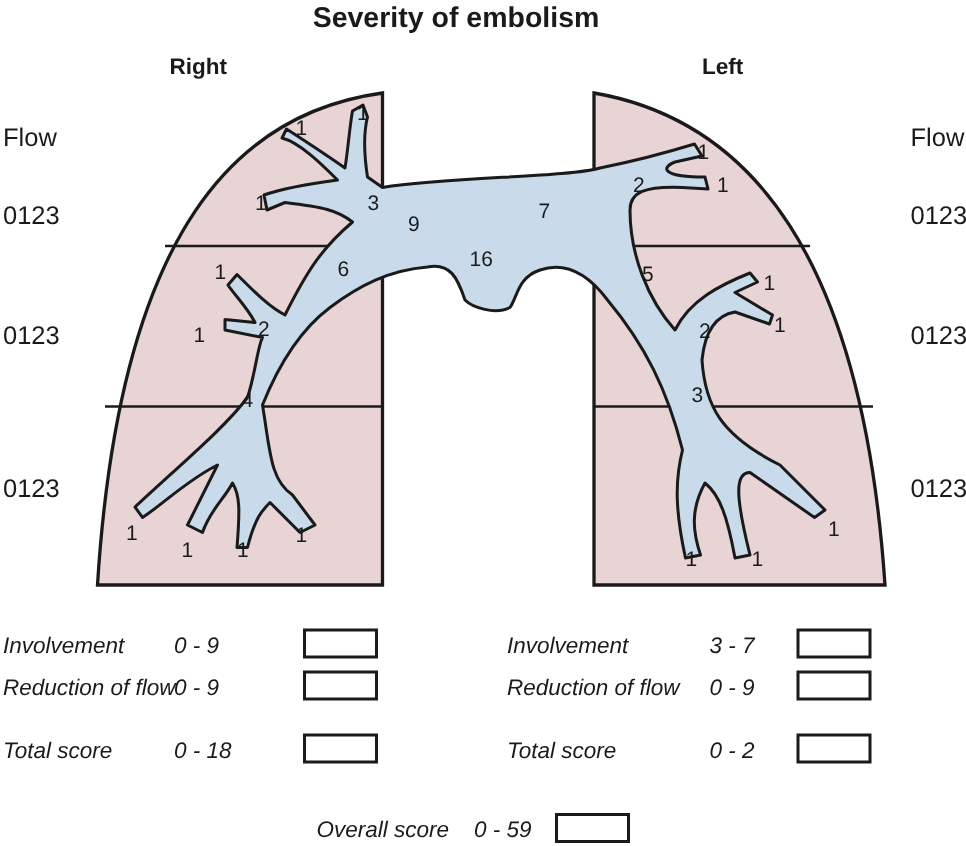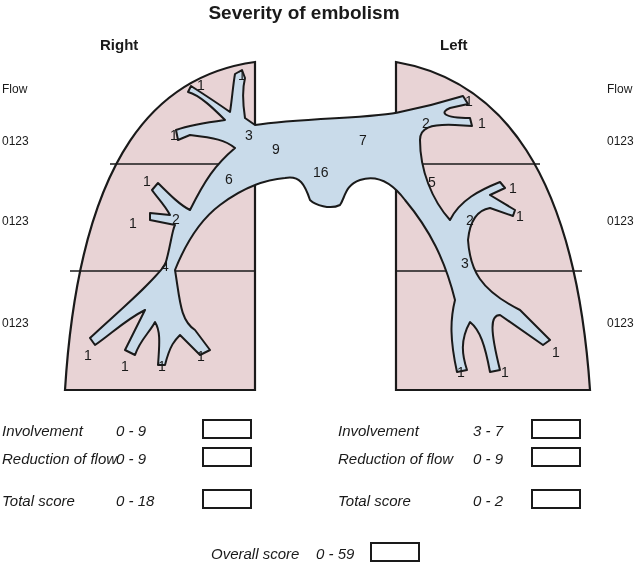--- a/index.html
+++ b/index.html
@@ -1,31 +1,31 @@
 <!DOCTYPE html>
 <html><head>
 <meta charset="utf-8">
 <style>
   html,body{margin:0;padding:0;background:#fff;}
   body{width:644px;height:564px;position:relative;overflow:hidden;font-family:"Liberation Sans",sans-serif;color:#1a1a1a;}
   .abs{position:absolute;}
   .title{left:0;width:608px;top:2px;text-align:center;font-weight:bold;font-size:19px;}
   .side{font-weight:bold;font-size:15px;top:36px;}
-  .lbl{font-size:12px;}
+  .lbl{font-size:17px;}
   svg{position:absolute;left:0;top:0;}
   .num{font-size:14px;font-family:"Liberation Sans",sans-serif;fill:#1a1a1a;}
   .box{position:absolute;width:50px;height:20px;border:2px solid #1a1a1a;box-sizing:border-box;background:#fff;}
   .row{font-size:15px;font-style:italic;}
 </style>
 </head>
 <body>
 
 <div class="abs title">Severity of embolism</div>
-<div class="abs side" style="left:100px">Right</div>
-<div class="abs side" style="left:440px">Left</div>
+<div class="abs side" style="left:113px">Right</div>
+<div class="abs side" style="left:468px">Left</div>
 
 <div class="abs lbl" style="left:2px;top:82px">Flow</div>
 <div class="abs lbl" style="left:2px;top:134px">0123</div>
 <div class="abs lbl" style="left:2px;top:214px">0123</div>
 <div class="abs lbl" style="left:2px;top:316px">0123</div>
 
 <div class="abs lbl" style="left:607px;top:82px">Flow</div>
 <div class="abs lbl" style="left:607px;top:134px">0123</div>
 <div class="abs lbl" style="left:607px;top:214px">0123</div>
 <div class="abs lbl" style="left:607px;top:316px">0123</div>

